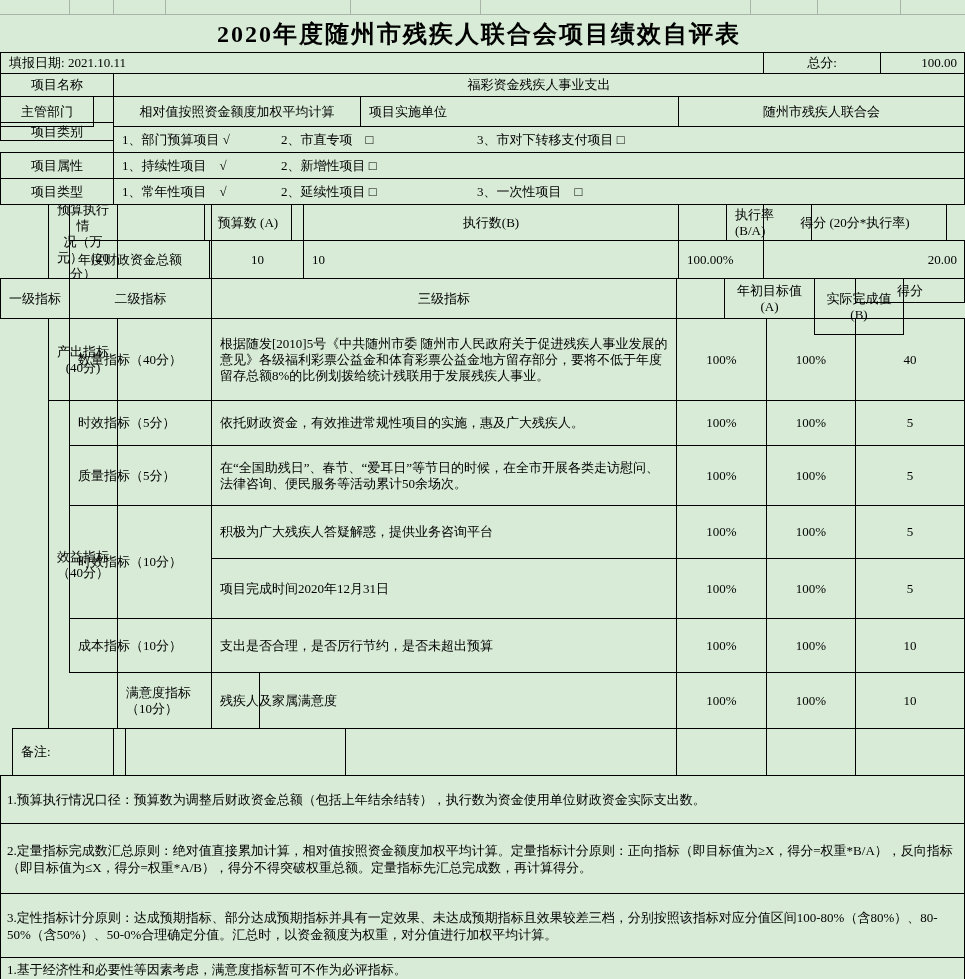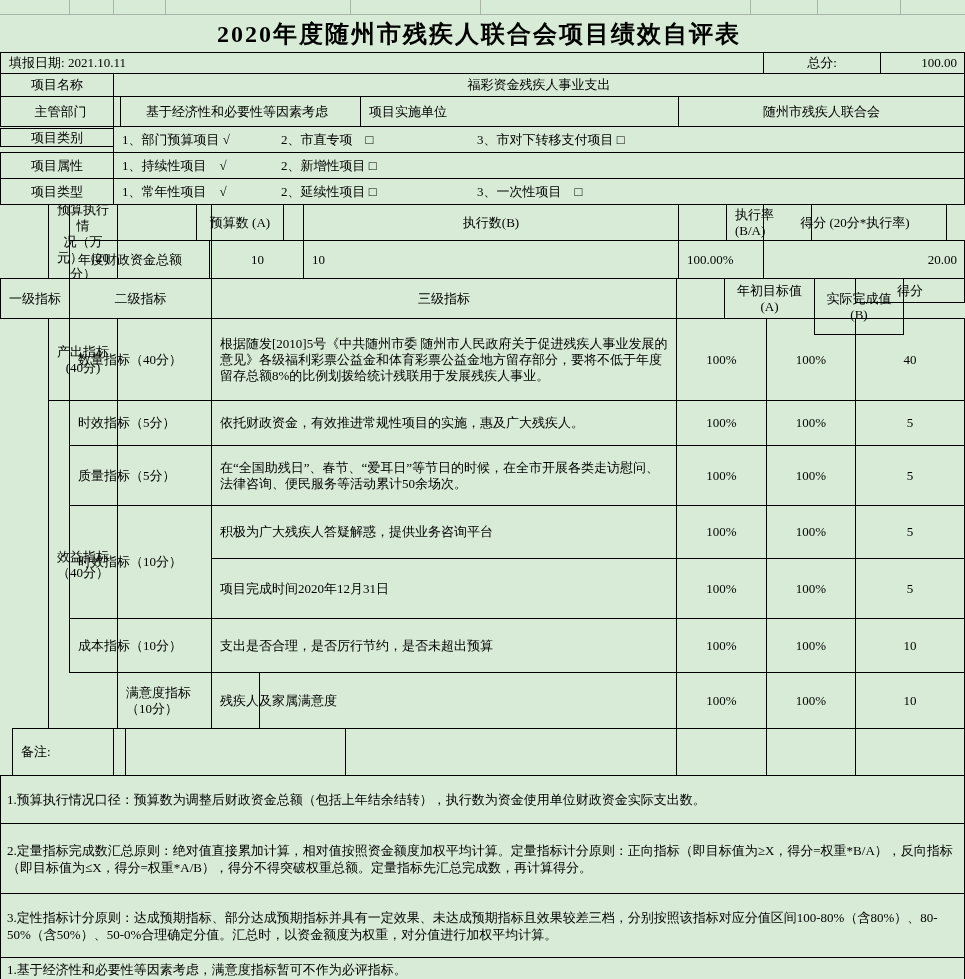--- a/index.html
+++ b/index.html
@@ -48,26 +48,26 @@
 <div class="cell l" style="left:0;top:52px;width:764px;height:22px">
   <span>填报日期:</span>&nbsp;
   <span>2021.10.11</span>
 </div>
 <div class="cell c" style="left:763px;top:52px;width:118px;height:22px">总分:</div>
 <div class="cell r" style="left:880px;top:52px;width:85px;height:22px">100.00</div>
 
 <div class="cell c" style="left:0;top:73px;width:114px;height:24px">项目名称</div>
 <div class="cell c" style="left:113px;top:73px;width:852px;height:24px">福彩资金残疾人事业支出</div>
 
-<div class="cell c" style="left:0;top:96px;width:121px;height:31px">主管部门</div>
-<div class="cell c" style="left:113px;top:96px;width:248px;height:31px">基于经济性和必要性等因素考虑</div>
+<div class="cell c" style="left:0;top:96px;width:94px;height:31px">主管部门</div>
+<div class="cell c" style="left:113px;top:96px;width:248px;height:31px">相对值按照资金额度加权平均计算</div>
 <div class="cell l" style="left:360px;top:96px;width:319px;height:31px">项目实施单位</div>
 <div class="cell c" style="left:678px;top:96px;width:287px;height:31px">随州市残疾人联合会</div>
 
-<div class="cell c" style="left:0;top:128px;width:114px;height:19px">项目类别</div>
+<div class="cell c" style="left:0;top:122px;width:114px;height:19px">项目类别</div>
 <div class="cell l" style="left:113px;top:126px;width:852px;height:27px">
   <span class="opt" style="width:159px">1、部门预算项目 √</span>
   <span class="opt" style="width:196px">2、市直专项　□</span>
   <span class="opt">3、市对下转移支付项目 □</span>
 </div>
 
 <div class="cell c" style="left:0;top:152px;width:114px;height:27px">项目属性</div>
 <div class="cell l" style="left:113px;top:152px;width:852px;height:27px">
   <span class="opt" style="width:159px">1、持续性项目　√</span>
   <span class="opt">2、新增性项目 □</span>
@@ -78,21 +78,21 @@
   <span class="opt" style="width:159px">1、常年性项目　√</span>
   <span class="opt" style="width:196px">2、延续性项目 □</span>
   <span class="opt">3、一次性项目　□</span>
 </div>
 
 <div class="cell c pre" style="left:0;top:204px;width:70px;height:75px">预算执行情
 况（万
 元）（20
 分）</div>
 <div class="cell" style="left:69px;top:204px;width:143px;height:37px"></div>
-<div class="cell c" style="left:196px;top:204px;width:88px;height:37px">预算数 (A)</div>
+<div class="cell c" style="left:204px;top:204px;width:88px;height:37px">预算数 (A)</div>
 <div class="cell c" style="left:303px;top:204px;width:376px;height:37px">执行数(B)</div>
 <div class="cell l pre" style="left:678px;top:204px;width:86px;height:37px">执行率
 (B/A)</div>
 <div class="cell c" style="left:763px;top:204px;width:184px;height:37px">得分 (20分*执行率)</div>
 
 <div class="cell l" style="left:69px;top:240px;width:141px;height:39px">年度财政资金总额</div>
 <div class="cell c" style="left:211px;top:240px;width:93px;height:39px">10</div>
 <div class="cell l" style="left:303px;top:240px;width:376px;height:39px">10</div>
 <div class="cell l" style="left:678px;top:240px;width:86px;height:39px">100.00%</div>
 <div class="cell r" style="left:763px;top:240px;width:202px;height:39px">20.00</div>

